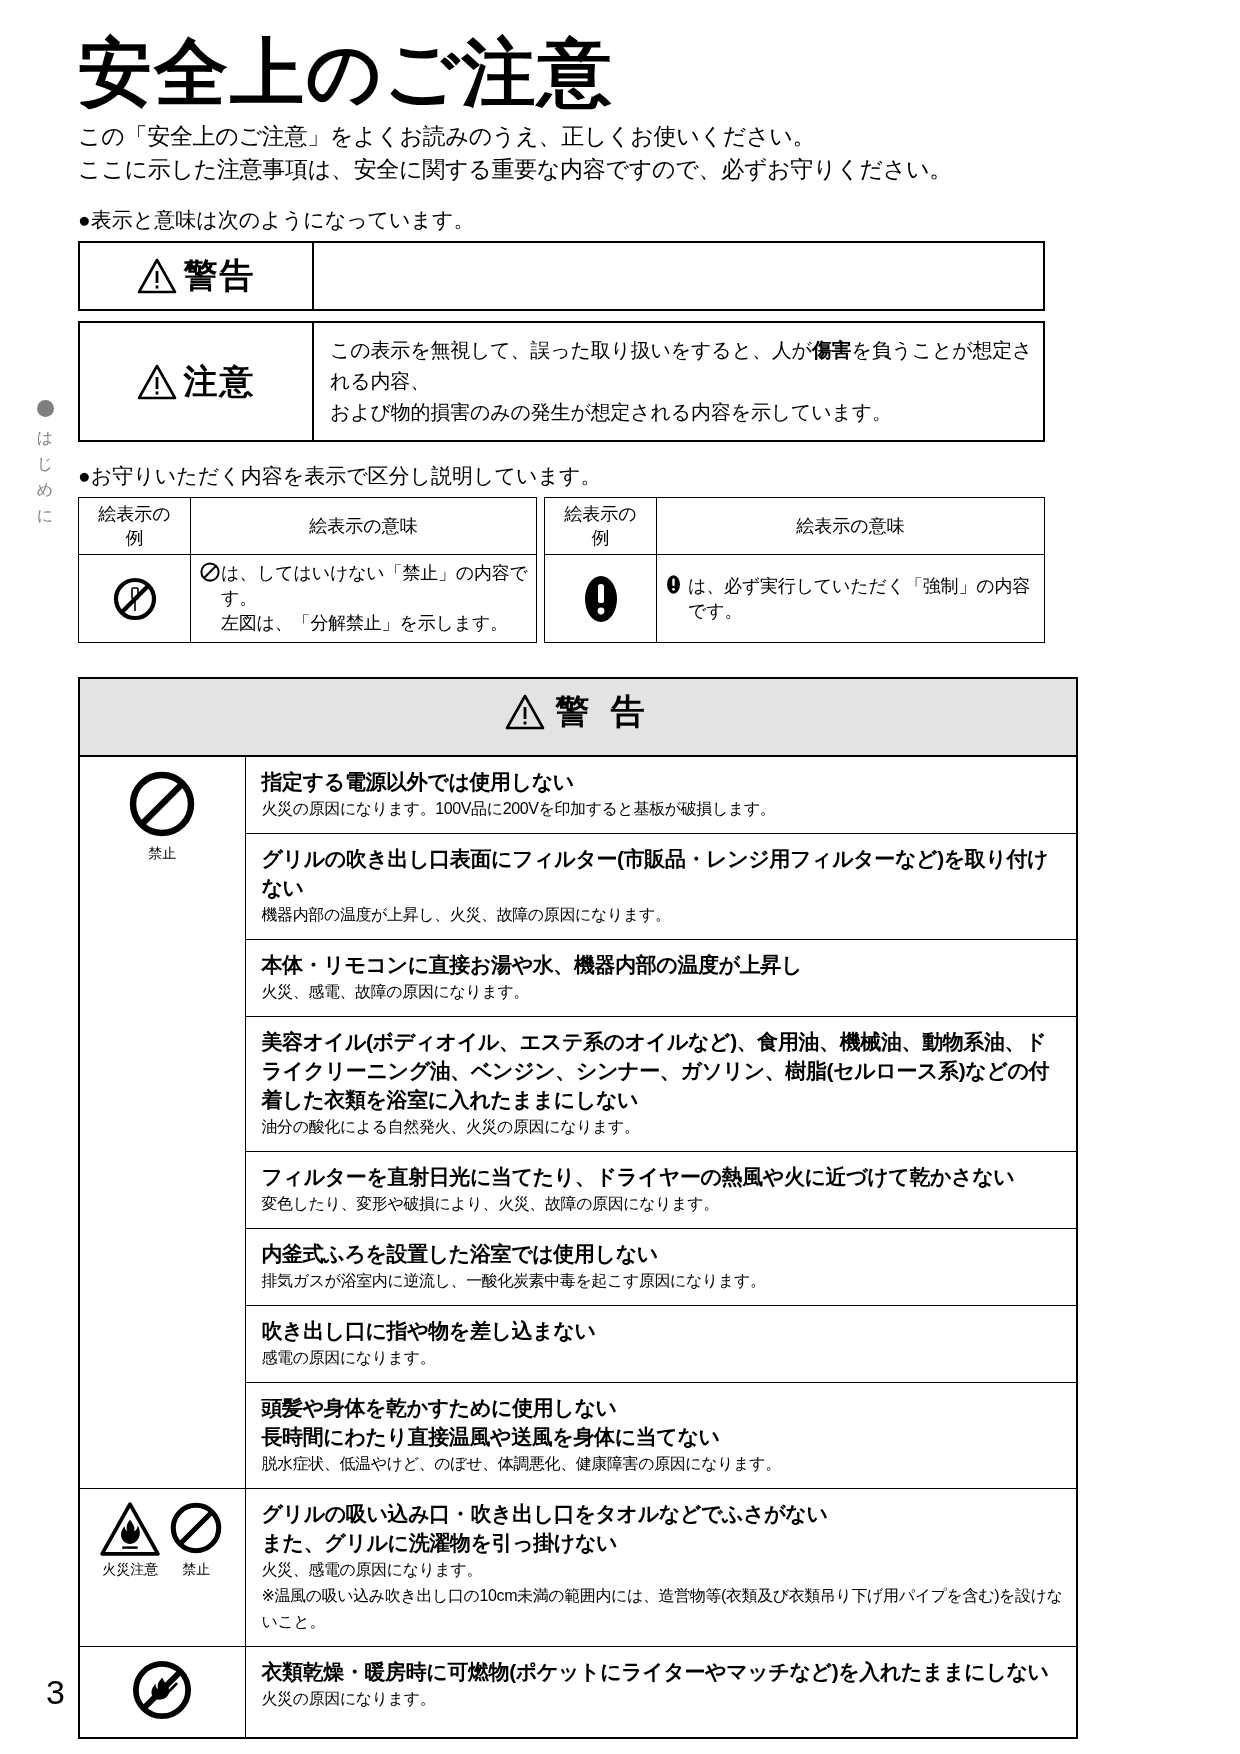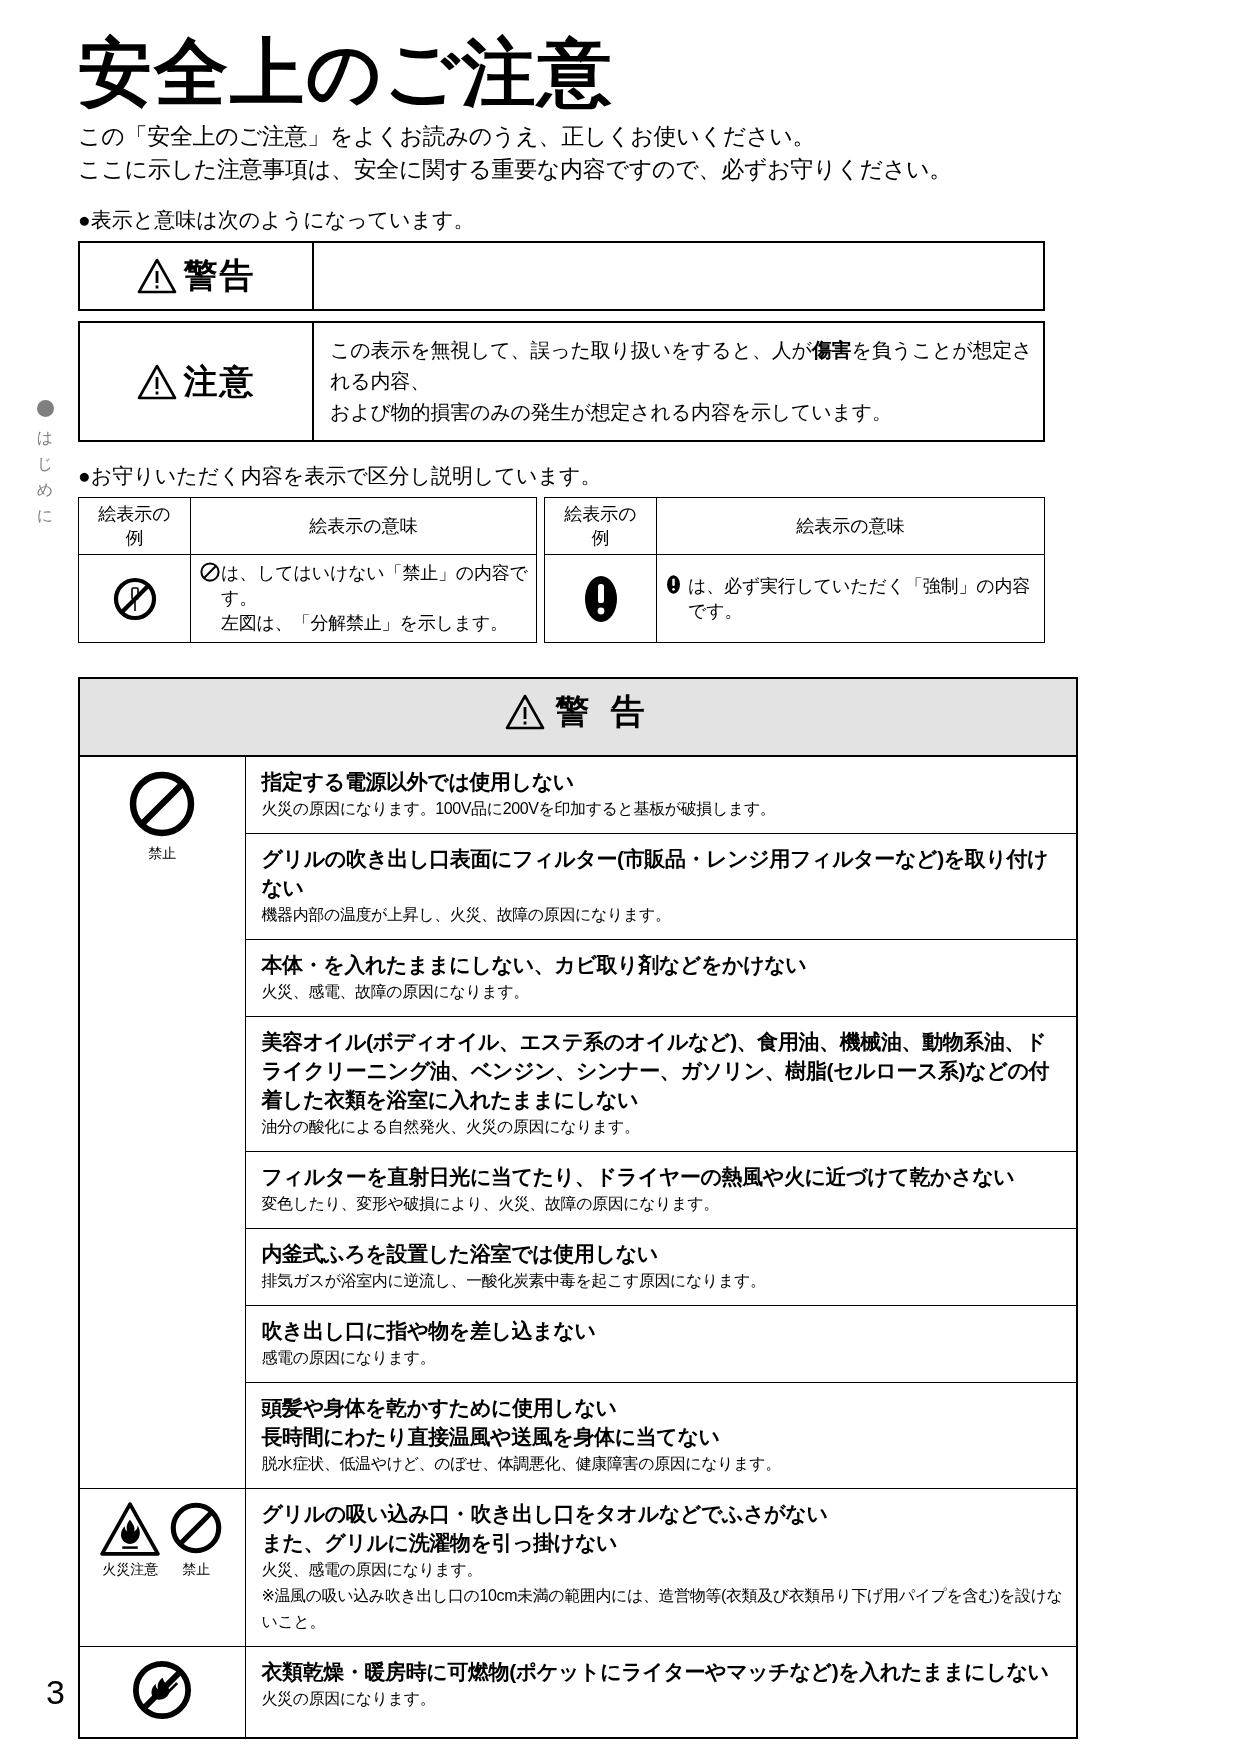--- a/index.html
+++ b/index.html
@@ -367,21 +367,21 @@
         </td>
       </tr>
       <tr>
         <td class="textcell">
           <div class="r-title">グリルの吹き出し口表面にフィルター(市販品・レンジ用フィルターなど)を取り付けない</div>
           <div class="r-sub">機器内部の温度が上昇し、火災、故障の原因になります。</div>
         </td>
       </tr>
       <tr>
         <td class="textcell">
-          <div class="r-title">本体・を入れたままにしない、カビ取り剤などをかけない</div>
+          <div class="r-title">本体・リモコンに直接お湯や水、機器内部の温度が上昇し</div>
           <div class="r-sub">火災、感電、故障の原因になります。</div>
         </td>
       </tr>
       <tr>
         <td class="textcell">
           <div class="r-title">美容オイル(ボディオイル、エステ系のオイルなど)、食用油、機械油、動物系油、ドライクリーニング油、ベンジン、シンナー、ガソリン、樹脂(セルロース系)などの付着した衣類を浴室に入れたままにしない</div>
           <div class="r-sub">油分の酸化による自然発火、火災の原因になります。</div>
         </td>
       </tr>
       <tr>

